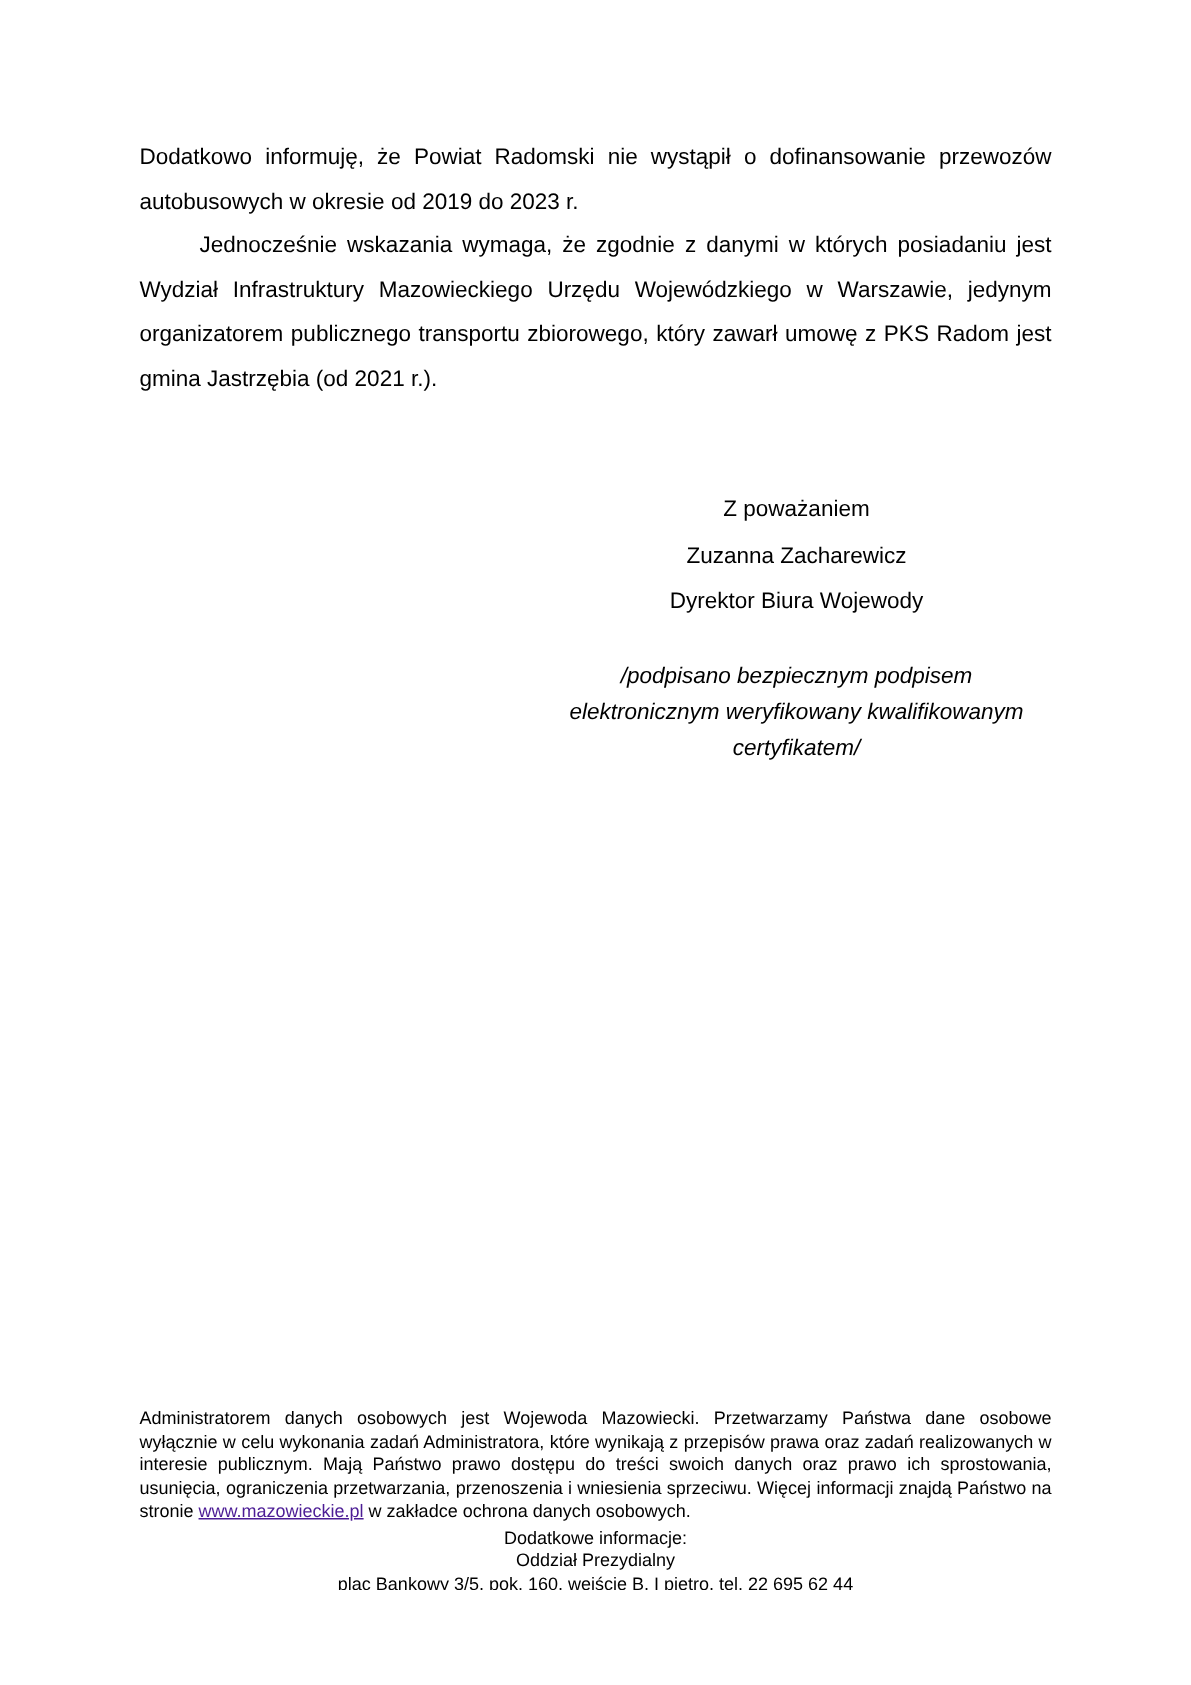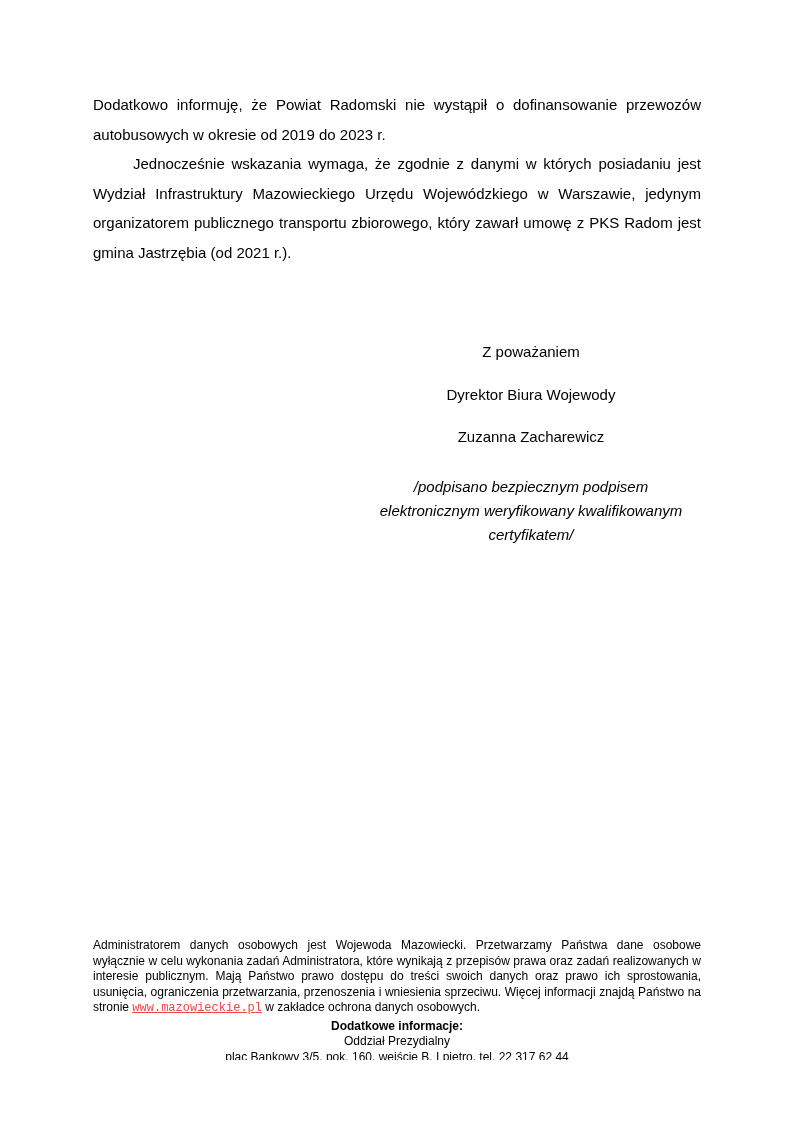--- a/index.html
+++ b/index.html
@@ -26,62 +26,62 @@
   .p1 { top: 90px; }
   .p2 { top: 149px; text-indent: 40px; }
   .signature {
     position: absolute;
     left: 363px;
     top: 325px;
     width: 336px;
     text-align: center;
     font-size: 15px;
   }
-  .sig-line { line-height: 30.5px; margin-top: 12px; }
+  .sig-line { line-height: 30.5px; }
   .sig-note { line-height: 24px; margin-top: 22px; font-style: italic; }
   .footer {
     position: absolute;
     left: 93px;
     top: 938px;
     width: 608px;
     font-size: 12px;
   }
   .gdpr {
     margin: 0;
     text-align: justify;
     text-justify: inter-word;
     line-height: 15.6px;
   }
-  .link { color: #ef4444; text-decoration: underline; cursor: pointer; font-family: Liberation Mono, monospace; }
+  .link { color: #4c1d95; text-decoration: underline; cursor: pointer; }
   .footer-center {
     text-align: center;
     line-height: 15.3px;
     margin-top: 2px;
   }
-  .bold { font-weight: bold; }
+  .bold { font-weight: normal; }
 </style>
 </head>
 <body>
 
 <div class="page">
 
   <p class="para p1">Dodatkowo informuję, że Powiat Radomski nie wystąpił o dofinansowanie przewozów autobusowych w okresie od 2019 do 2023 r.</p>
 
   <p class="para p2">Jednocześnie wskazania wymaga, że zgodnie z danymi w których posiadaniu jest Wydział Infrastruktury Mazowieckiego Urzędu Wojewódzkiego w Warszawie, jedynym organizatorem publicznego transportu zbiorowego, który zawarł umowę z PKS Radom jest gmina Jastrzębia (od 2021 r.).</p>
 
   <div class="signature">
     <div class="sig-line">Z poważaniem</div>
+    <div class="sig-line">Zuzanna Zacharewicz</div>
     <div class="sig-line">Dyrektor Biura Wojewody</div>
-    <div class="sig-line">Zuzanna Zacharewicz</div>
     <div class="sig-note">/podpisano bezpiecznym podpisem elektronicznym weryfikowany kwalifikowanym certyfikatem/</div>
   </div>
 
   <div class="footer">
     <p class="gdpr"><span>Administratorem danych osobowych jest Wojewoda Mazowiecki. Przetwarzamy Państwa dane osobowe wyłącznie w celu wykonania zadań Administratora, które wynikają z przepisów prawa oraz zadań realizowanych w interesie publicznym. Mają Państwo prawo dostępu do treści swoich danych oraz prawo ich sprostowania, usunięcia, ograniczenia przetwarzania, przenoszenia i wniesienia sprzeciwu. Więcej informacji znajdą Państwo na stronie </span><a class="link">www.mazowieckie.pl</a><span> w zakładce ochrona danych osobowych.</span></p>
 
     <div class="footer-center">
       <div class="bold">Dodatkowe informacje:</div>
       <div>Oddział Prezydialny</div>
-      <div>plac Bankowy 3/5, pok. 160, wejście B, I piętro, tel. 22 317 62 44</div>
+      <div>plac Bankowy 3/5, pok. 160, wejście B, I piętro, tel. 22 695 62 44</div>
     </div>
   </div>
 
 </div>
 
 </body></html>

